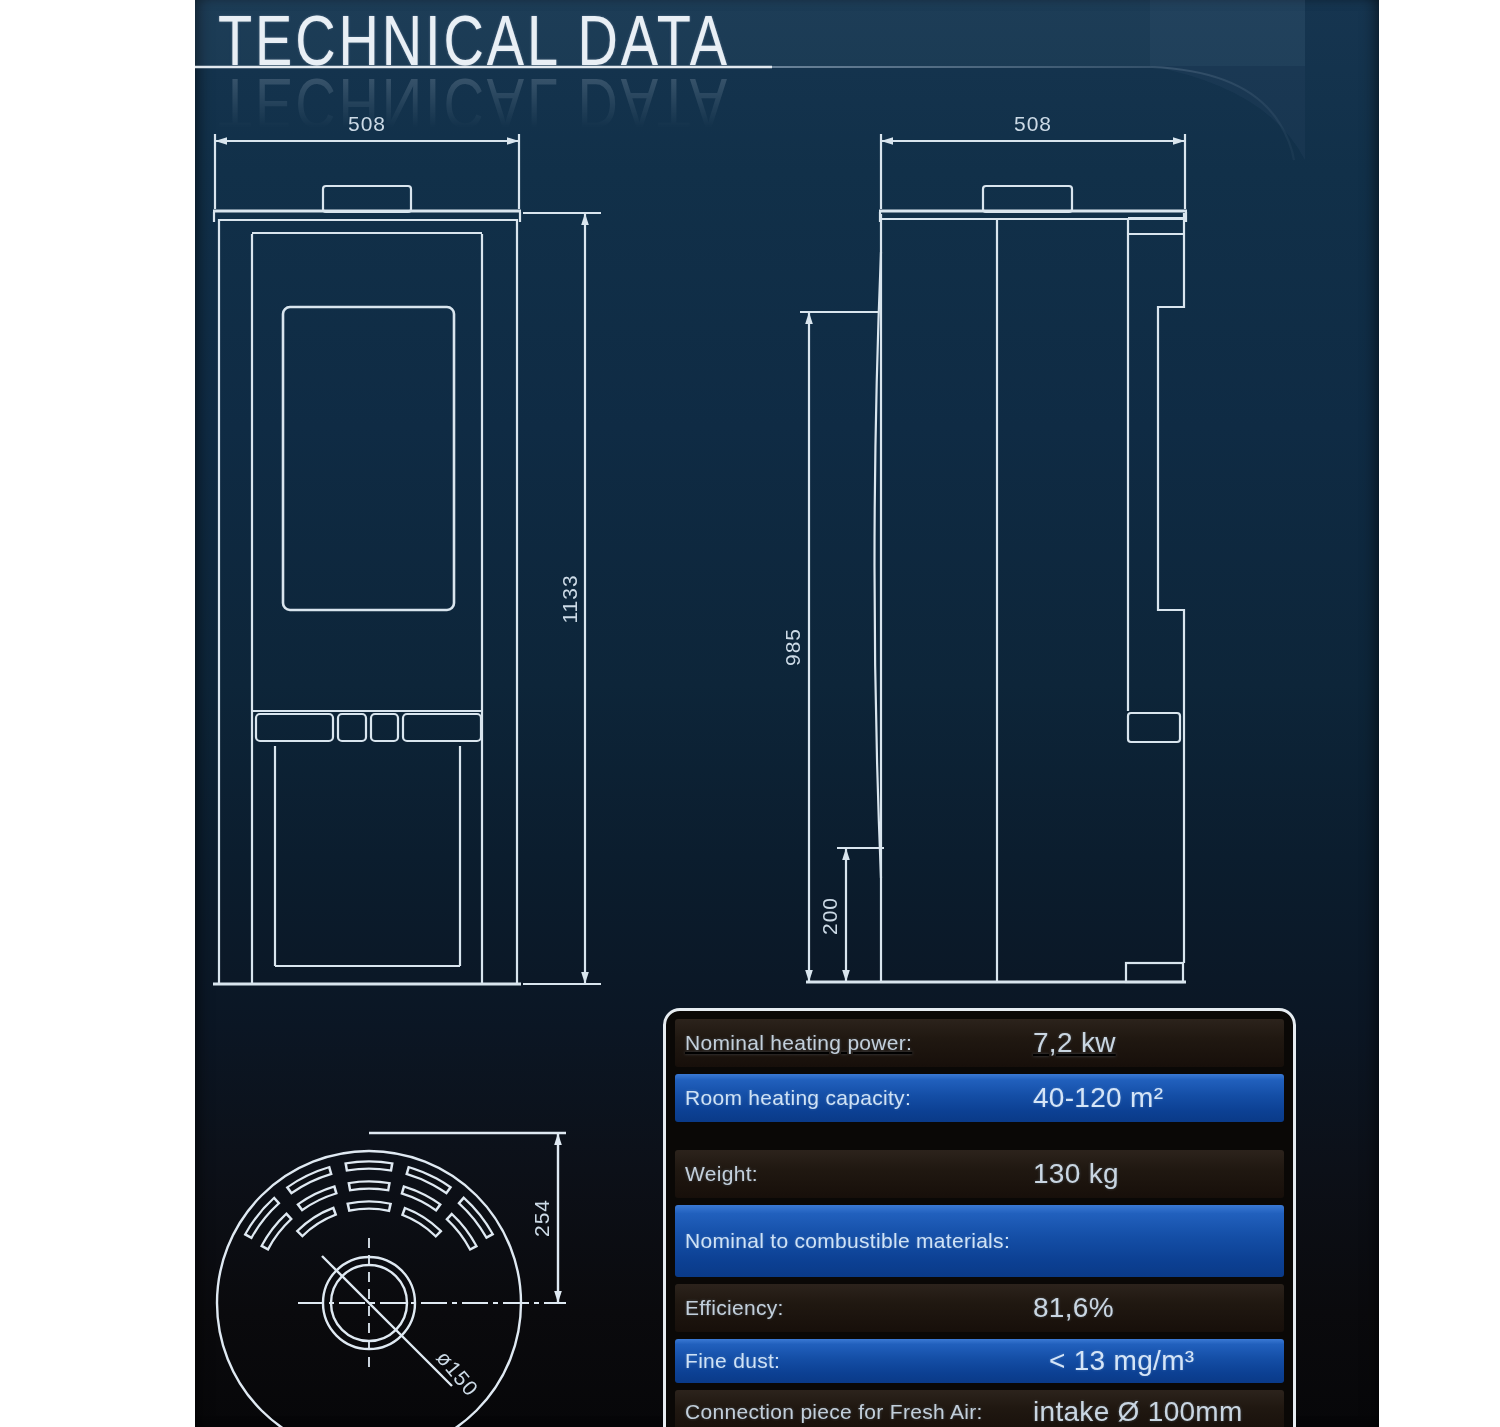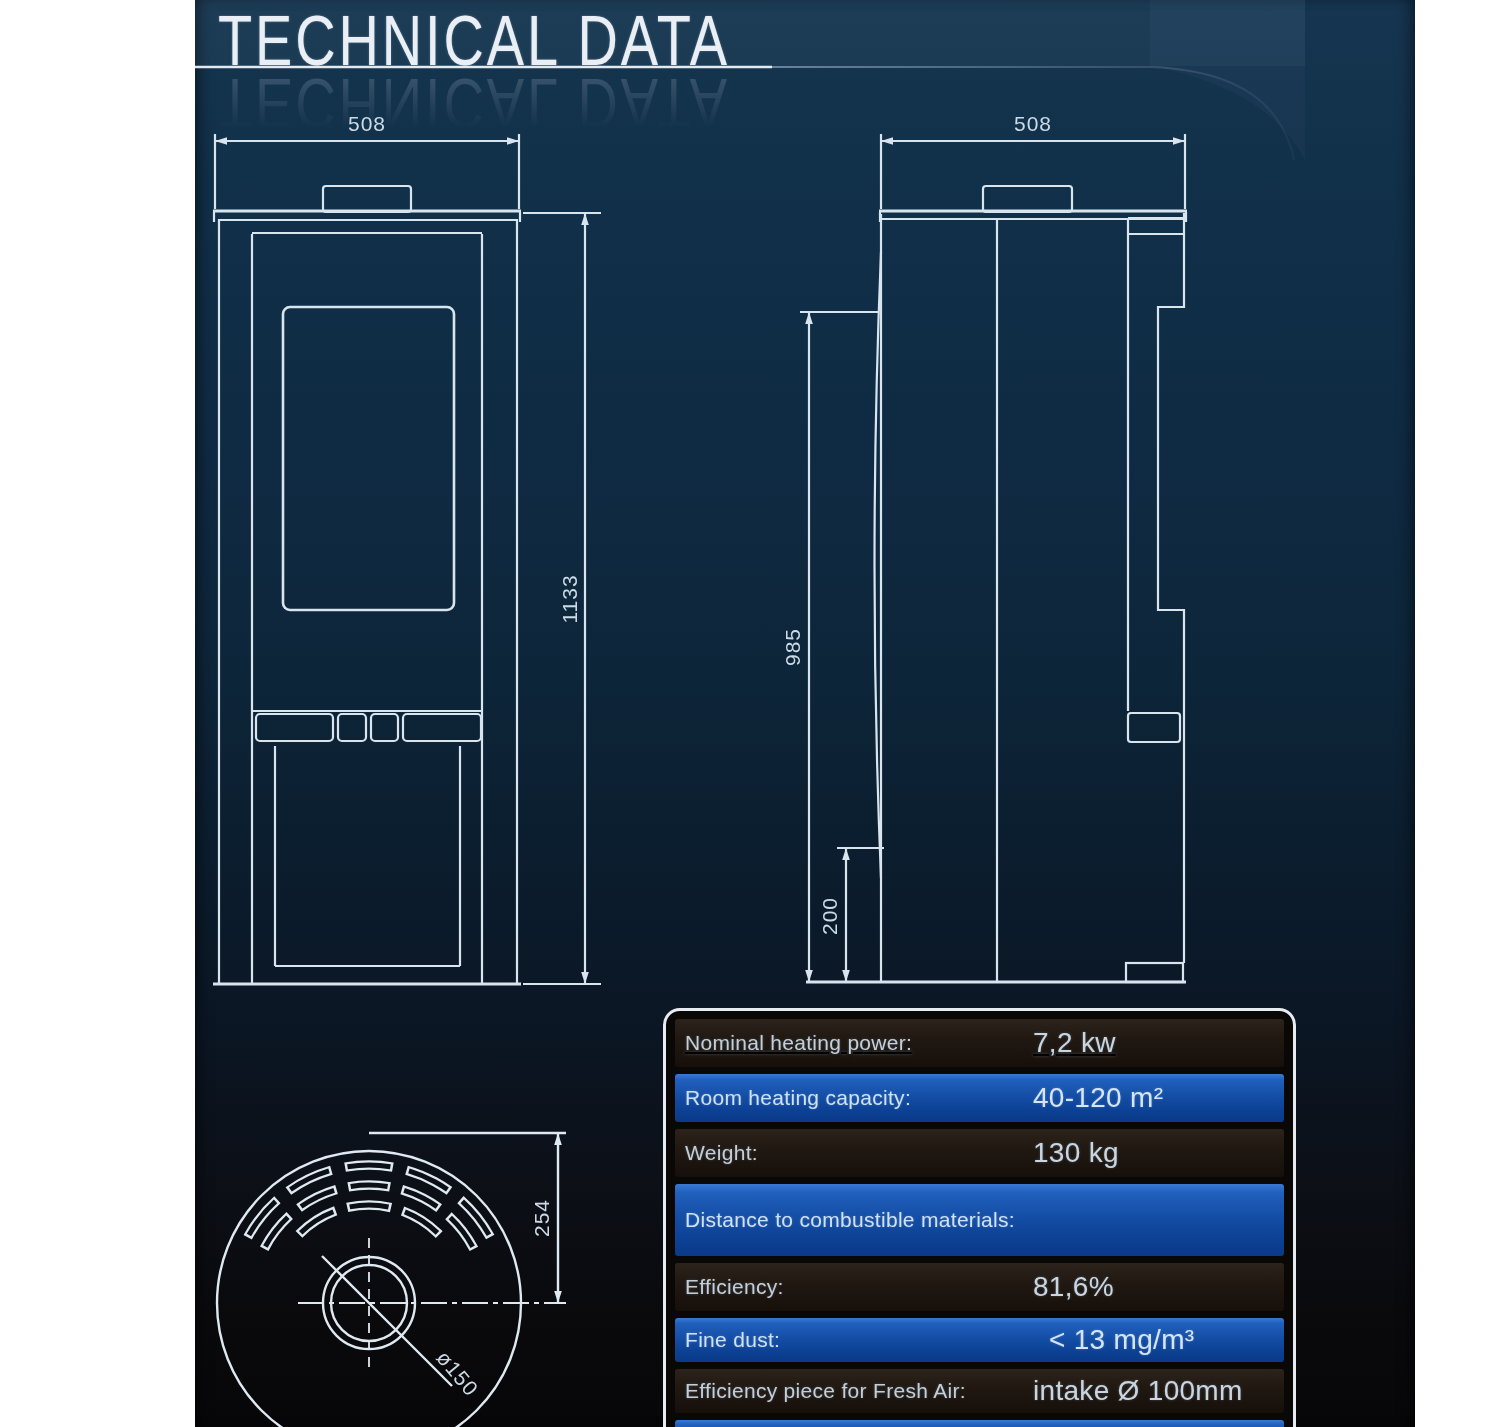--- a/index.html
+++ b/index.html
@@ -8,21 +8,20 @@
     background:#ffffff;
     font-family:"Liberation Sans", sans-serif;
   }
   
   .sheet{
     position:absolute;left:195px;top:0;width:1184px;height:1427px;overflow:hidden;
     background:linear-gradient(180deg,
       #163550 0%,#113049 12%,#0f2b44 30%,#0d2539 48%,
       #0b1d2e 60%,#0b1624 72%,#0c1018 82%,#0a0a0d 92%,#070709 100%);
     box-shadow: inset 10px 0 16px -8px rgba(0,0,0,.6), inset -10px 0 16px -8px rgba(0,0,0,.6);
-    padding-left: 36px;
   }
   
   .title-block{position:absolute;left:23px;top:2px;width:760px;height:160px;}
   .page-title{
     position:absolute;left:0;top:0;height:62px;line-height:62px;white-space:nowrap;
     font-size:57px;letter-spacing:3px;color:#edf2f7;font-weight:400;
     transform:scale(0.98,1.24);transform-origin:0 0;
     text-shadow:0 0 2px rgba(220,235,250,.35);
   }
   .title-reflect{
@@ -47,21 +46,21 @@
     display:flex;align-items:center;border-radius:3px;padding:0 10px;flex:0 0 auto;
   }
   .spec-row:nth-child(odd){
     background:linear-gradient(180deg,#2c231c 0%,#201811 40%,#170f0a 100%);
   }
   .spec-row:nth-child(even){
     background:linear-gradient(180deg,#3a79d4 0%,#2160bd 12%,#144ea6 45%,#0c4093 78%,#0a3a88 100%);
   }
   .spec-row:nth-child(1){height:48px;text-decoration:underline;}
   .spec-row:nth-child(2){height:48px;justify-content:flex-end;}
-  .spec-row:nth-child(3){height:48px;}
+  .spec-row:nth-child(3){height:48px;margin-top:21px;}
   .spec-row:nth-child(4){height:72px;}
   .spec-row:nth-child(5){height:48px;}
   .spec-row:nth-child(6){height:44px;gap:16px;}
   .spec-row:nth-child(7){height:44px;}
   .spec-row:nth-child(8){height:40px;}
   .spec-label{
     width:348px;flex:0 0 348px;font-size:21px;letter-spacing:.3px;
     color:#c2cfdb;text-shadow:0 0 3px rgba(170,200,230,.30);
   }
   .spec-row:nth-child(even) .spec-label{color:#cfe2f5;}
@@ -214,32 +213,32 @@
     </div>
     <div class="spec-row">
       <div class="spec-label">Room heating capacity:</div>
       <div class="spec-value">40-120 m²</div>
     </div>
     <div class="spec-row">
       <div class="spec-label">Weight:</div>
       <div class="spec-value">130 kg</div>
     </div>
     <div class="spec-row">
-      <div class="spec-label">Distance to combustible materials:</div>
+      <div class="spec-label">Nominal to combustible materials:</div>
     </div>
     <div class="spec-row">
       <div class="spec-label">Efficiency:</div>
       <div class="spec-value">81,6%</div>
     </div>
     <div class="spec-row">
       <div class="spec-label">Fine dust:</div>
       <div class="spec-value">&lt; 13 mg/m³</div>
     </div>
     <div class="spec-row">
-      <div class="spec-label">Efficiency piece for Fresh Air:</div>
+      <div class="spec-label">Connection piece for Fresh Air:</div>
       <div class="spec-value">intake Ø 100mm</div>
     </div>
     <div class="spec-row">
       <div class="spec-label"></div>
       <div class="spec-value"></div>
     </div>
   </div>
 
 </div>
 

